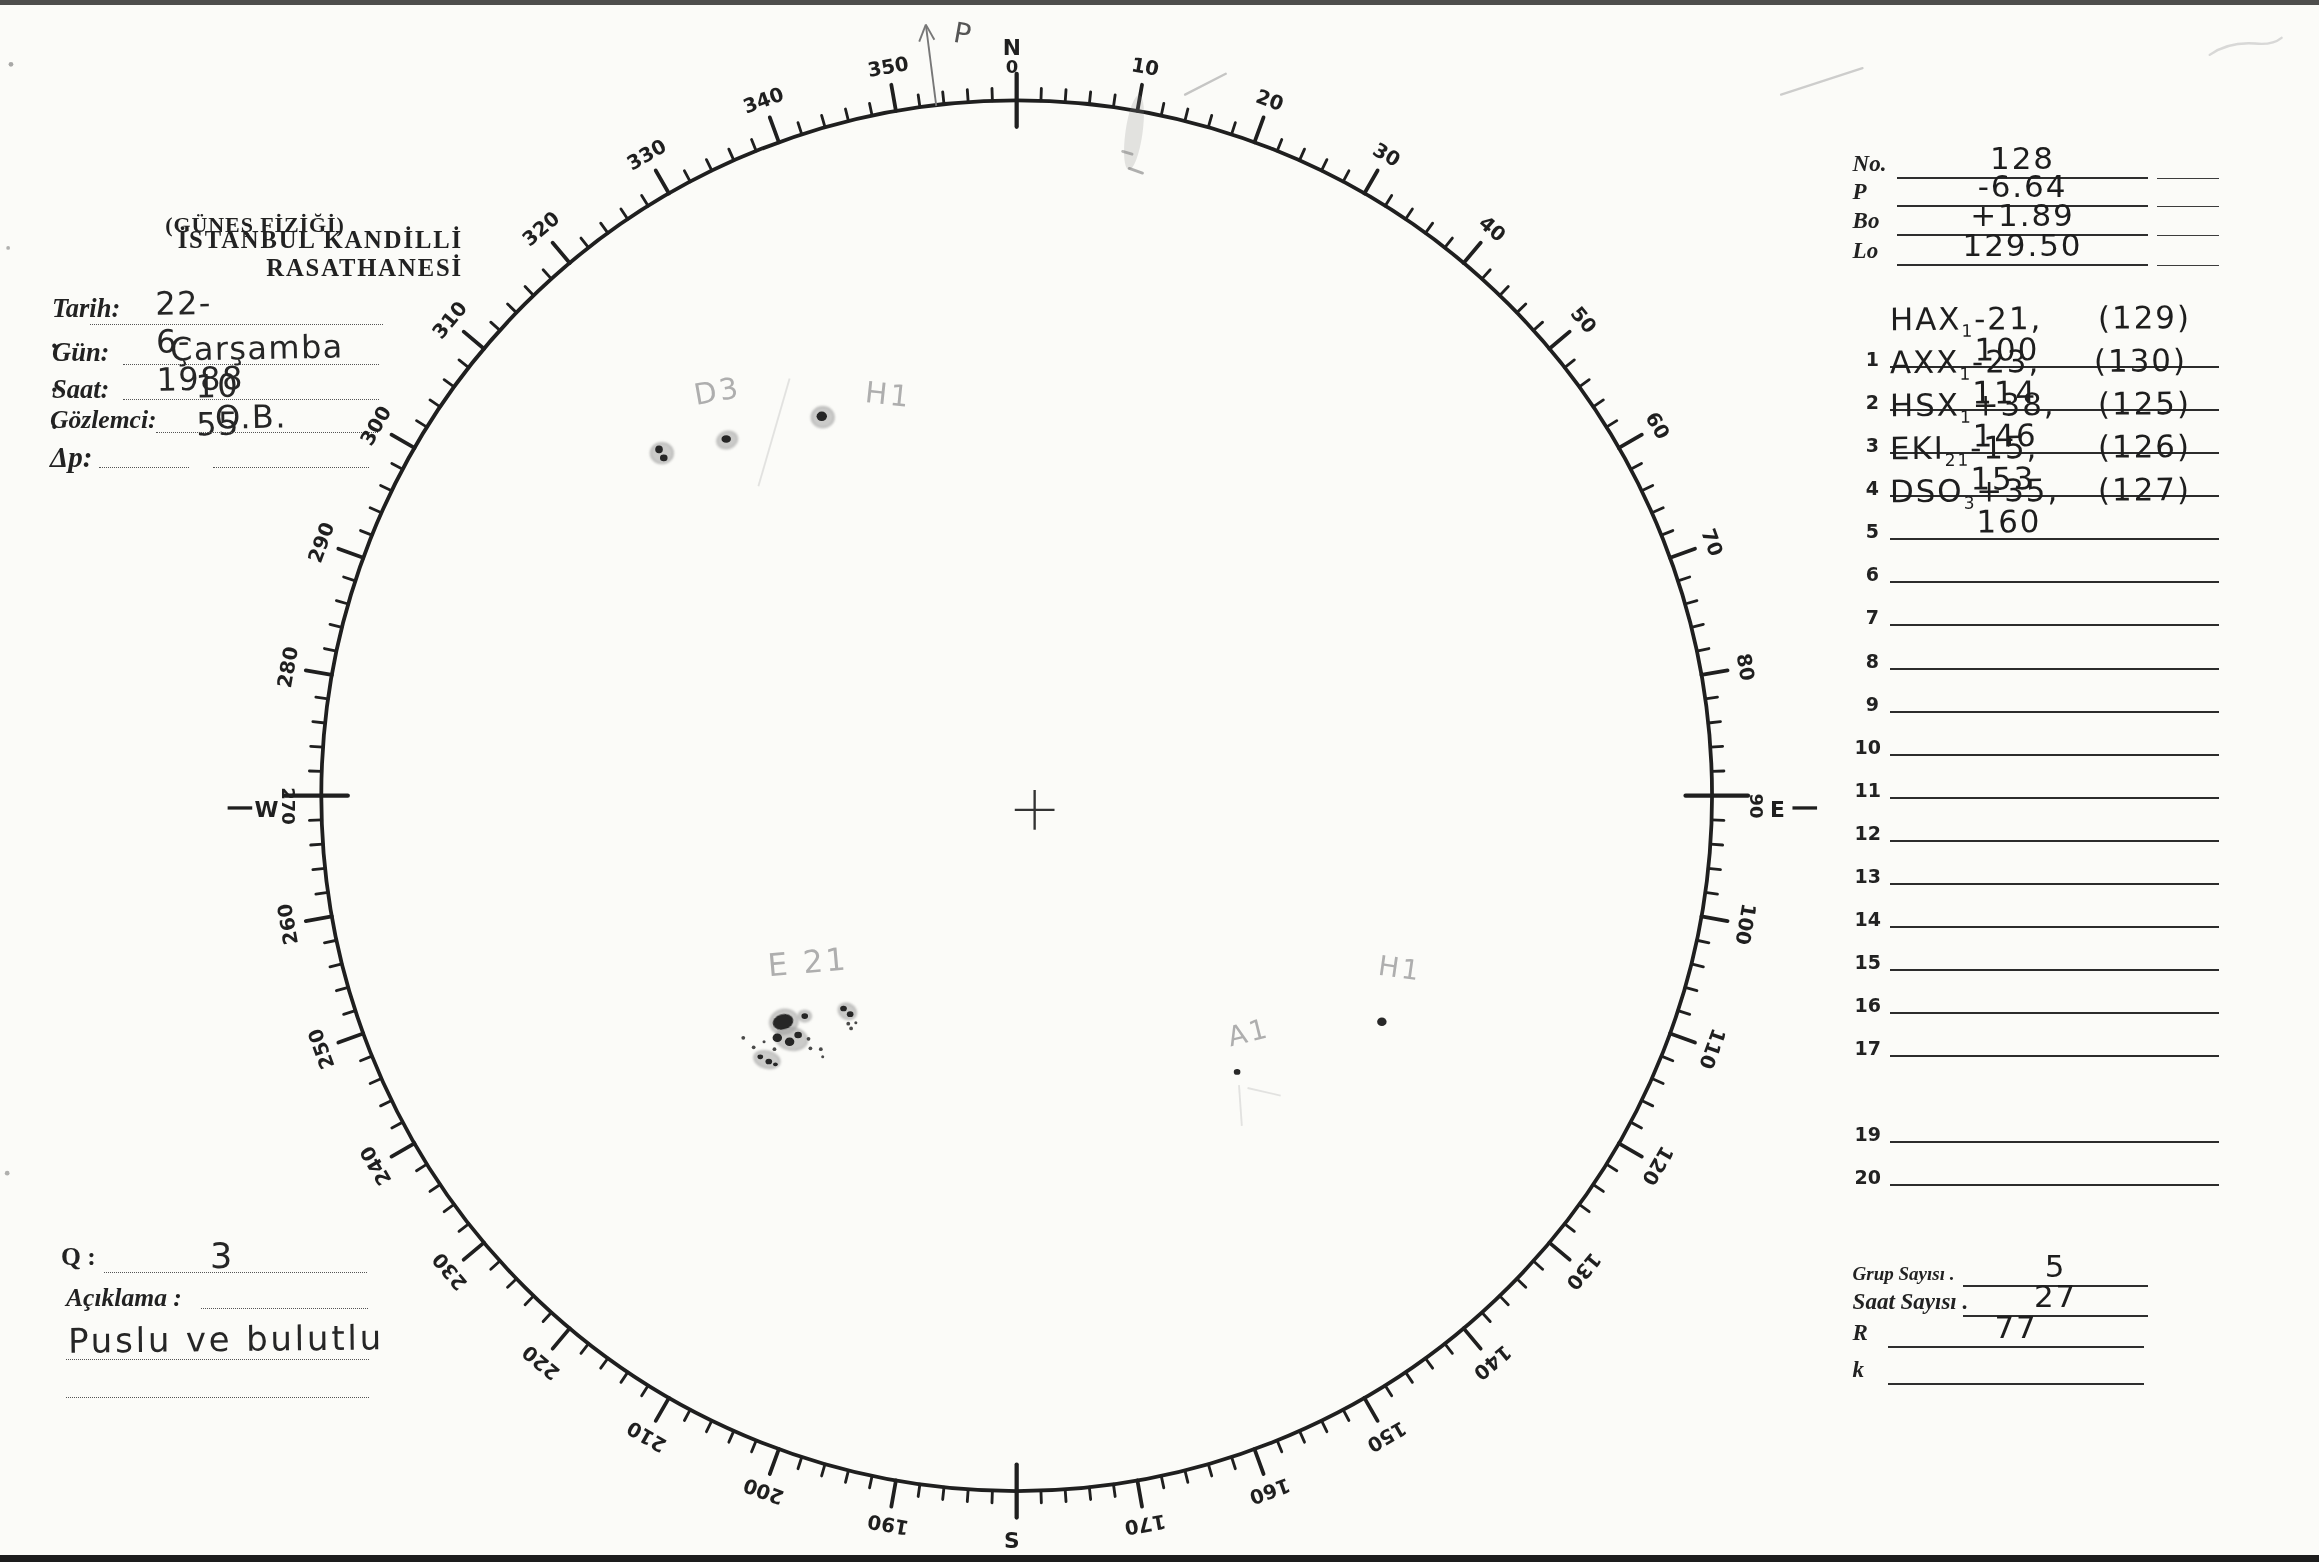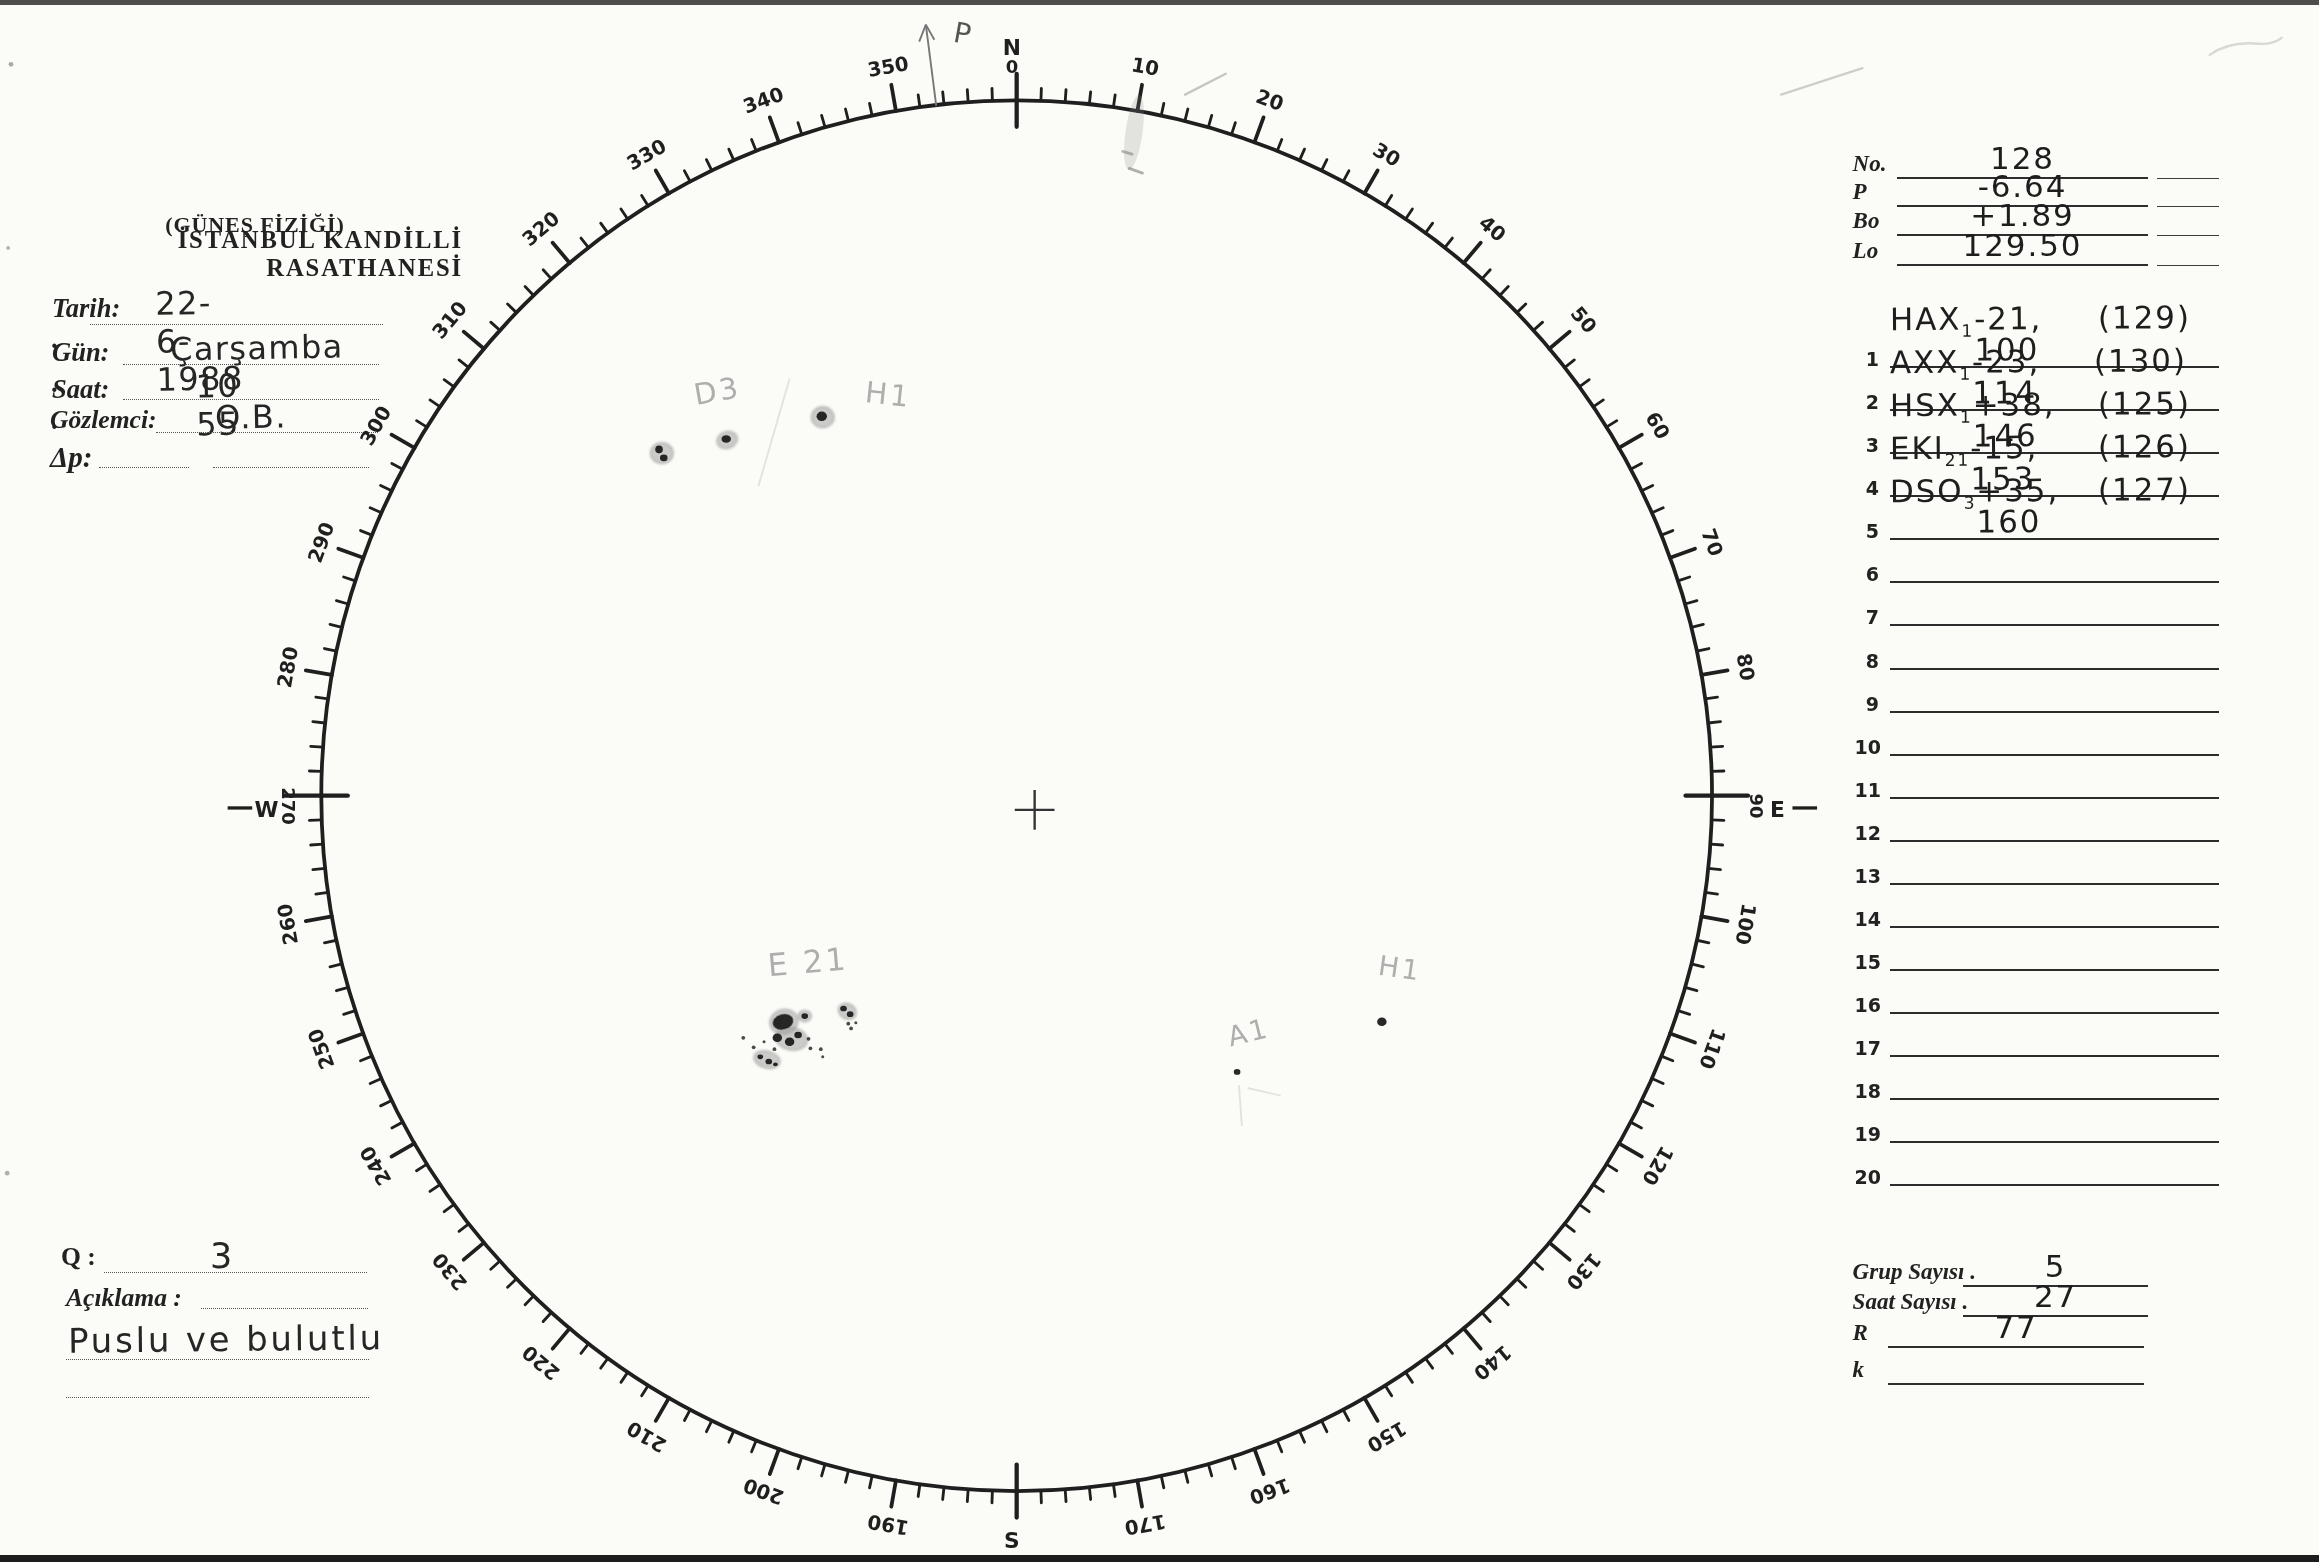--- a/index.html
+++ b/index.html
@@ -497,37 +497,33 @@
         <span class="g-line"></span>
       </div>
       <div class="g-row" style="top: 979px;">
         <span class="g-num">16</span>
         <span class="g-line"></span>
       </div>
       <div class="g-row" style="top: 1022px;">
         <span class="g-num">17</span>
         <span class="g-line"></span>
       </div>
-      <div class="g-row" style="top: 1065px;">
-        <span class="g-num">18</span>
-        <span class="g-line"></span>
-      </div>
       <div class="g-row" style="top: 1108px;">
         <span class="g-num">19</span>
         <span class="g-line"></span>
       </div>
       <div class="g-row" style="top: 1151px;">
         <span class="g-num">20</span>
         <span class="g-line"></span>
       </div>
     </div>
 
   <div id="summary" class="abs" style="left:0;top:0;">
       <div class="abs e-row" style="left: 1845px; top: 1253px; width: 397px; height: 34px;">
-        <span class="e-label printed it" style="font-size: 23px;">Grup Sayısı .</span>
+        <span class="e-label printed it" style="font-size: 19px;">Grup Sayısı .</span>
         <span class="e-line" style="left: 118px; width: 185px; height: 34px;">
           <span class="e-val">5</span>
         </span>
       </div>
       <div class="abs e-row" style="left: 1845px; top: 1283px; width: 397px; height: 34px;">
         <span class="e-label printed it" style="font-size: 23px;">Saat Sayısı .</span>
         <span class="e-line" style="left: 118px; width: 185px; height: 34px;">
           <span class="e-val">27</span>
         </span>
       </div>

